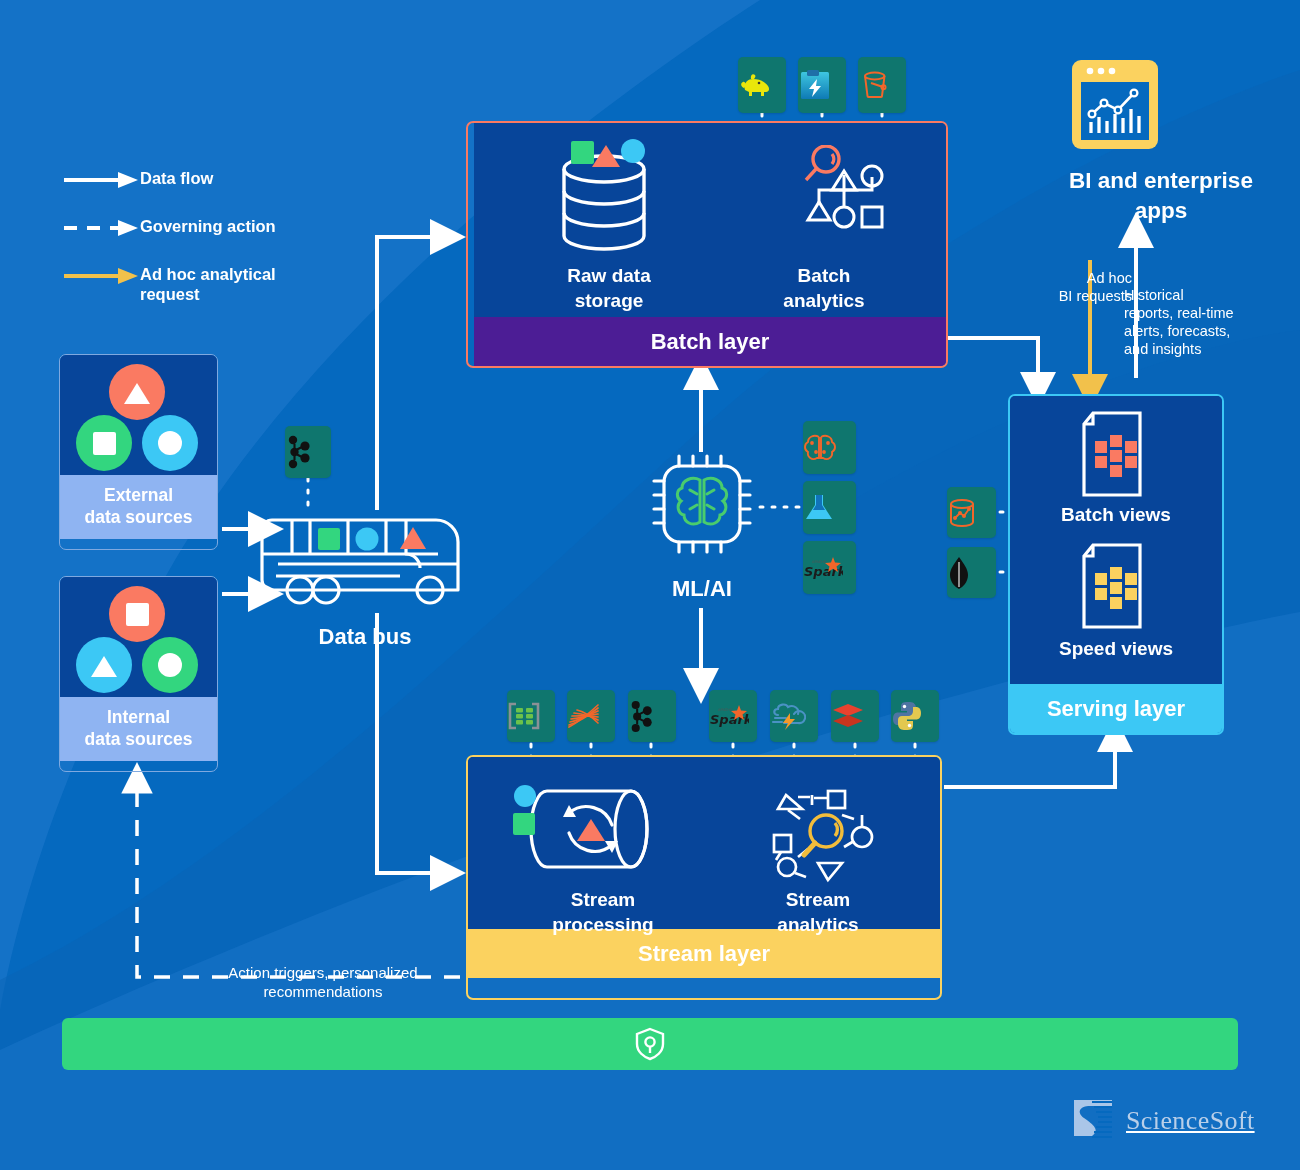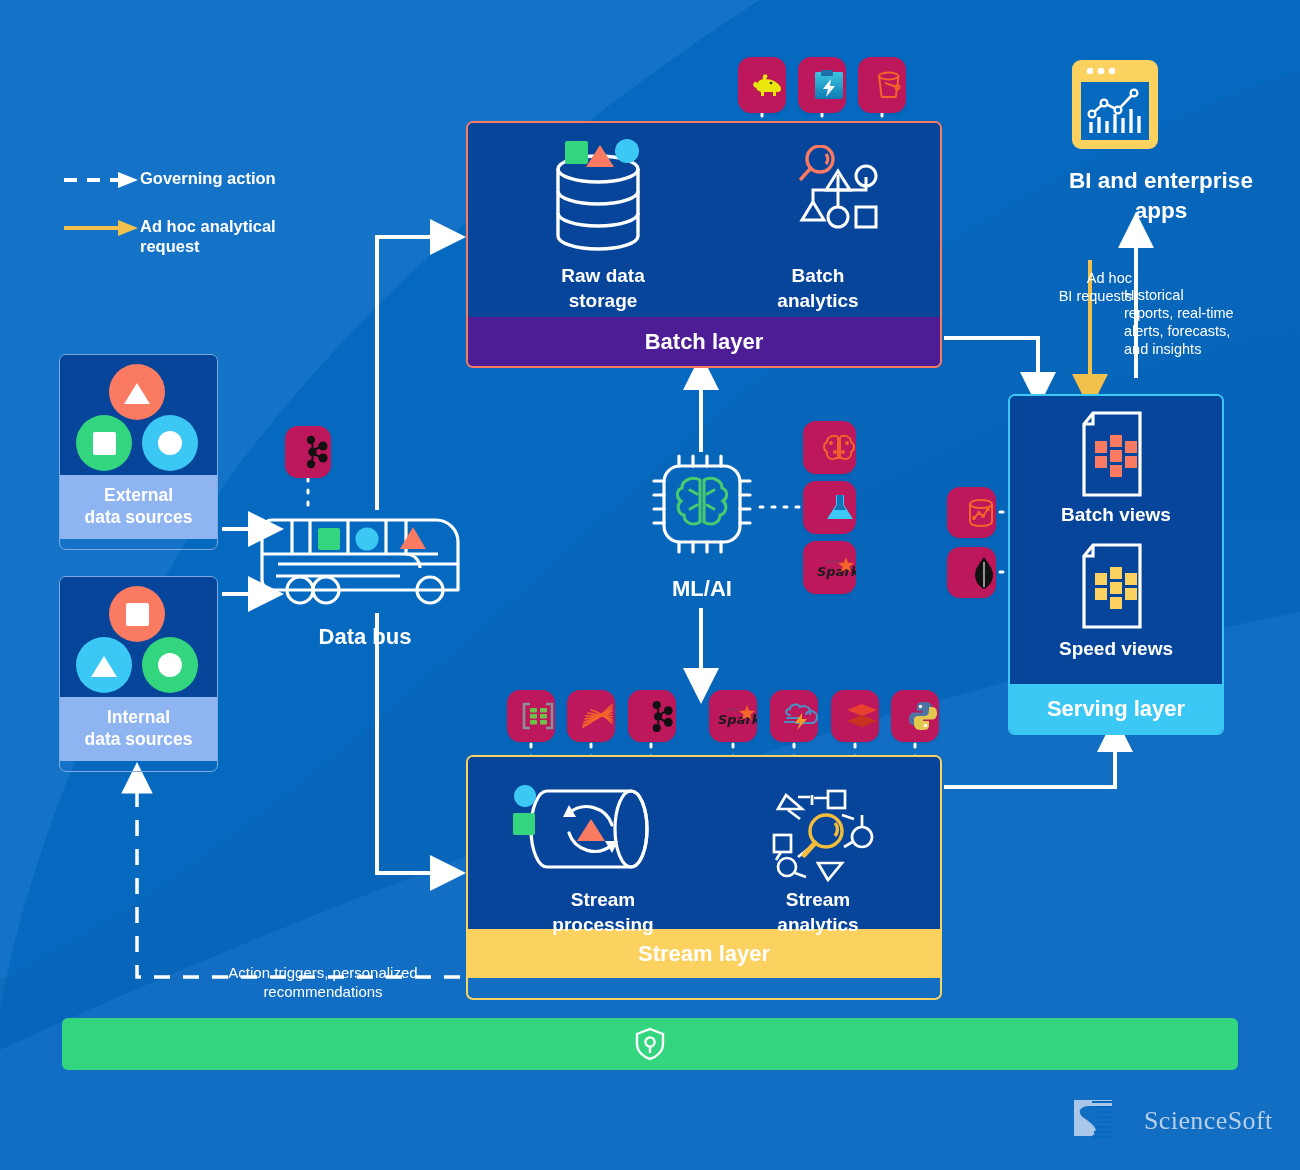--- a/index.html
+++ b/index.html
@@ -30,33 +30,33 @@
   .inner.sq{width:42%;height:42%;background:#fff;}
   .inner.ci{width:42%;height:42%;background:#fff;border-radius:50%;}
 
   
   .panel{position:absolute;border-radius:7px;overflow:hidden;}
   .panel-body{background:#07459a;position:relative;}
   .panel-foot{font-weight:700;font-size:22px;text-align:center;color:#fff;}
   .panel-label{position:absolute;text-align:center;font-weight:700;font-size:19px;line-height:25px;color:#fff;}
 
   
-  .tile{position:absolute;background:#be185d;border-radius:13px;display:flex;align-items:center;justify-content:flex-end;box-shadow:0 1px 2px rgba(0,0,0,.12);}
+  .tile{position:absolute;background:#0f766e;border-radius:5px;display:flex;align-items:center;justify-content:flex-start;box-shadow:0 1px 2px rgba(0,0,0,.12);}
 
   
   .ttl{position:absolute;text-align:center;font-weight:700;color:#fff;}
   .note{position:absolute;color:#fff;font-size:14.5px;line-height:18px;}
 
   
   #securitybar{position:absolute;left:62px;top:1018px;width:1176px;height:52px;background:#33d67f;border-radius:6px;
                display:flex;align-items:center;justify-content:center;gap:13px;z-index:3;}
   #securitybar .sec-label{font-weight:700;font-size:24px;color:#fff;letter-spacing:.1px;}
 
   
-  #logo{position:absolute;left:1070px;top:1096px;display:flex;align-items:center;gap:28px;z-index:3;}
+  #logo{position:absolute;left:1070px;top:1096px;display:flex;align-items:center;gap:10px;z-index:3;text-decoration:underline;}
   #logo .logo-text{font-family:"Liberation Serif", serif;font-size:26px;color:#b9cfe9;letter-spacing:.4px;}
 </style>
 </head>
 <body>
 
 <div class="canvas">
 
   <svg class="bg" viewBox="0 0 1300 1170">
     <rect x="0" y="0" width="1300" height="1170" fill="#0569bf"></rect>
     <path d="M0,0 L760,0 C620,90 330,300 175,560 C70,740 20,900 0,1010 Z" fill="#1f78cc" opacity="0.62"></path>
@@ -126,20 +126,29 @@
     <g stroke="#fff" stroke-width="3" stroke-dasharray="3 9" stroke-linecap="round">
       <line x1="1000" y1="512" x2="1040" y2="512"></line>
       <line x1="1000" y1="572" x2="1040" y2="572"></line>
     </g>
   </svg>
 
   <div class="layer" id="legend">
     <div class="leg-row">
       <div class="leg-art">
         <svg width="78" height="20" viewBox="0 0 78 20">
+          <line x1="2" y1="10" x2="58" y2="10" stroke="#fff" stroke-width="4"></line>
+          <path d="M56,2 L76,10 L56,18 Z" fill="#fff"></path>
+        </svg>
+      </div>
+      <div class="leg-txt">Data flow</div>
+    </div>
+    <div class="leg-row">
+      <div class="leg-art">
+        <svg width="78" height="20" viewBox="0 0 78 20">
           <line x1="2" y1="10" x2="56" y2="10" stroke="#fff" stroke-width="4" stroke-dasharray="13 10"></line>
           <path d="M56,2 L76,10 L56,18 Z" fill="#fff"></path>
         </svg>
       </div>
       <div class="leg-txt">Governing action</div>
     </div>
     <div class="leg-row">
       <div class="leg-art">
         <svg width="78" height="20" viewBox="0 0 78 20">
           <line x1="2" y1="10" x2="58" y2="10" stroke="#f2c14b" stroke-width="4"></line>
@@ -249,21 +258,21 @@
     <svg width="34" height="34" viewBox="0 0 34 34">
       <g fill="none" stroke="#f2662a" stroke-width="2">
         <path d="M7,8 L9.5,28 a1,1 0 0 0 1,1 L23,29 a1,1 0 0 0 1,-1 L26.5,8"></path>
         <ellipse cx="16.7" cy="8" rx="9.7" ry="3.4"></ellipse>
         <path d="M13,15 L25,19"></path>
           <circle cx="25.5" cy="19.2" r="2"></circle>
       </g>
     </svg>
   </div>
 
-  <div class="panel layer" style="left:466px;top:121px;width:472px;height:243px;border:2.5px solid #fa7a62;border-radius:7px;">
+  <div class="panel layer" style="left:466px;top:121px;width:472px;height:243px;border:2.5px solid #fa7a62;border-radius:7px;padding-left:6px;">
     <div class="panel-body" style="height:194px;position:relative;">
       <svg style="position:absolute;left:75px;top:14px;" width="110" height="120" viewBox="0 0 110 120">
         <g fill="none" stroke="#fff" stroke-width="3.4">
           <ellipse cx="55" cy="32" rx="40" ry="13"></ellipse>
           <path d="M15,32 L15,99 a40,13 0 0 0 80,0 L95,32"></path>
           <path d="M15,54 a40,13 0 0 0 80,0"></path>
           <path d="M15,76 a40,13 0 0 0 80,0"></path>
         </g>
         <rect x="22" y="4" width="23" height="23" rx="2" fill="#33d67f"></rect>
         <circle cx="84" cy="14" r="12" fill="#3cc8f5"></circle>

